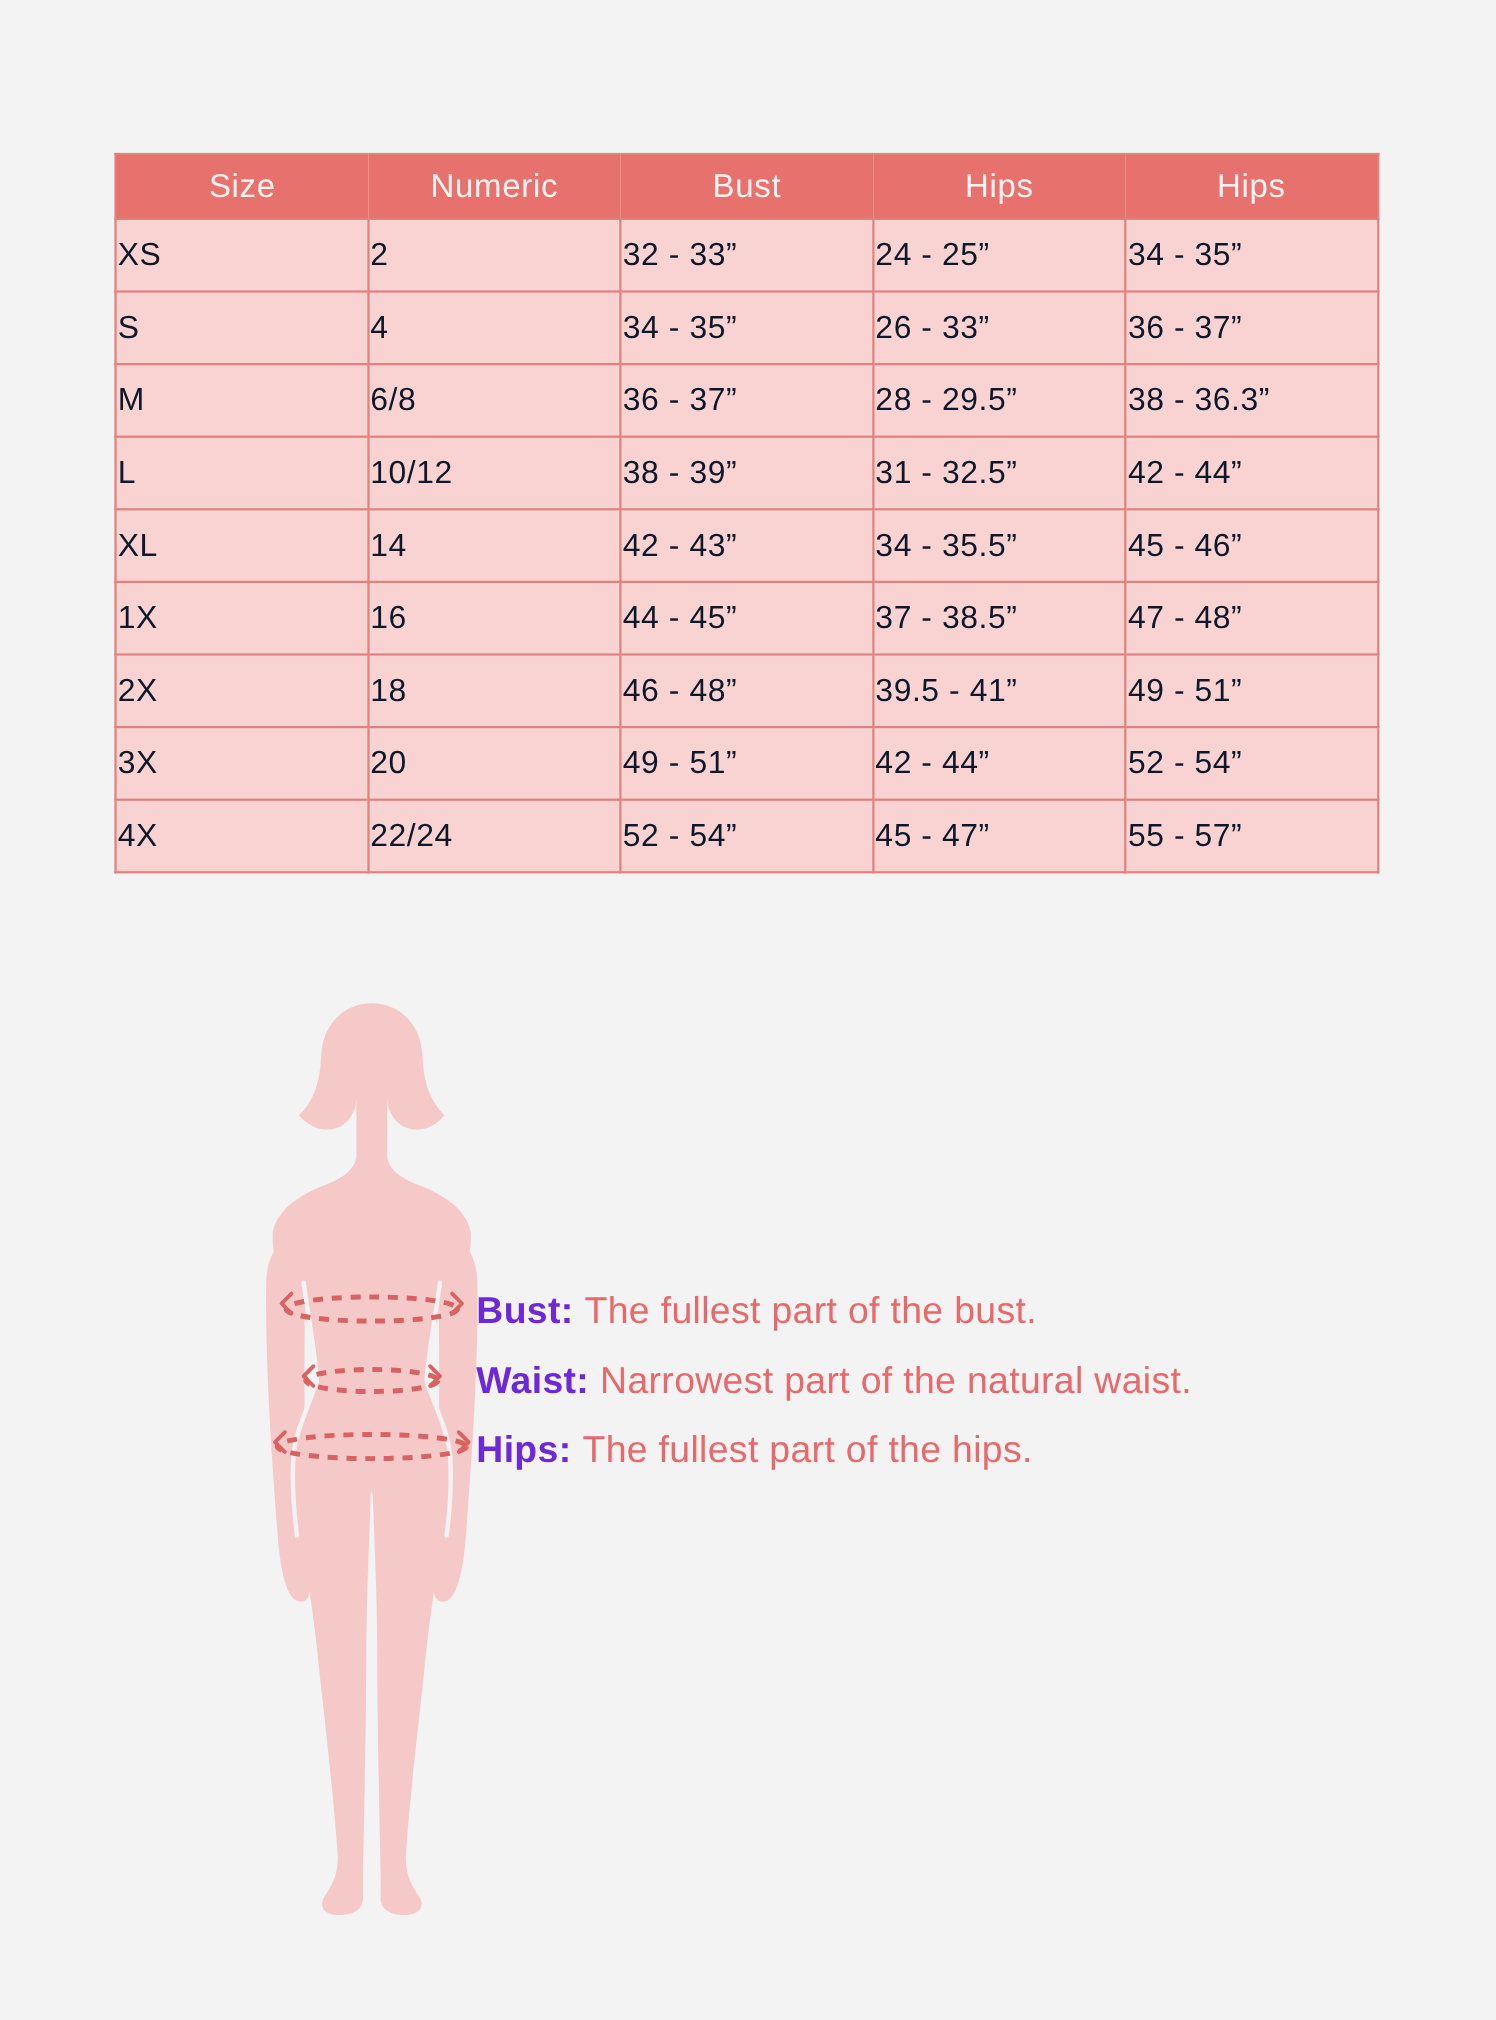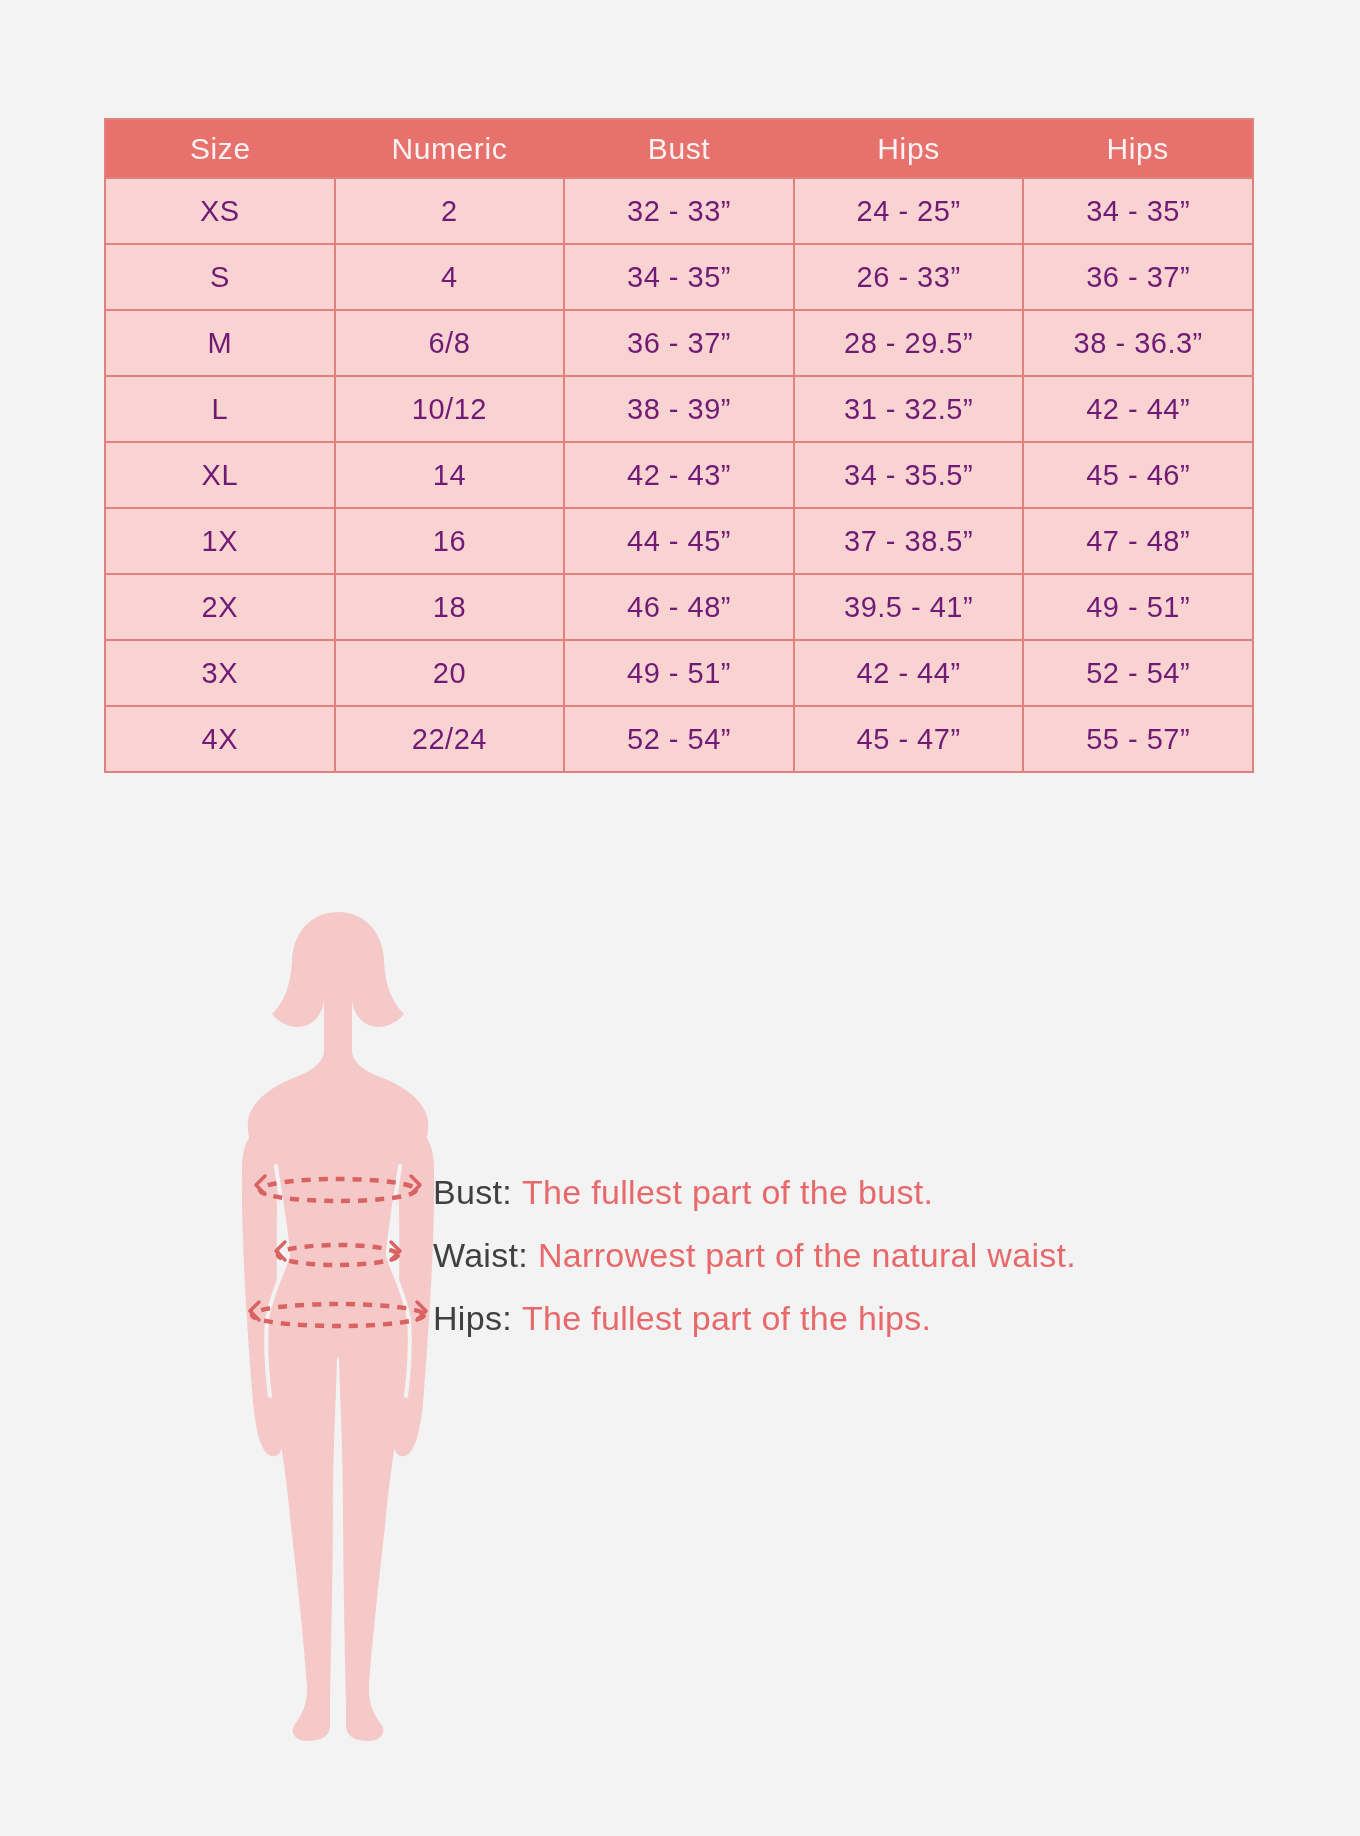--- a/index.html
+++ b/index.html
@@ -8,43 +8,43 @@
     background:#f4f3f3;
     font-family:"Liberation Sans", sans-serif;
     position:relative;
     overflow:hidden;
   }
   .page{position:absolute;inset:0;}
 
   
   table.size-table{
     position:absolute;
-    left:104px;top:118px;
+    left:104px;top:139px;
     width:1150px;
     border-collapse:collapse;
     table-layout:fixed;
   }
   table.size-table th{
     background:#e7716d;
     color:#fcf2f1;
     font-weight:400;
     font-size:30px;
     letter-spacing:0.6px;
     height:55px;
     border:none;
     text-align:center;
   }
   table.size-table td{
     background:#f8d3d2;
     border:2px solid #e0817e;
-    color:#701a75;
+    color:#0f172a;
     font-size:29px;
     letter-spacing:0.5px;
     height:62px;
-    text-align:center;
+    text-align:left;
     vertical-align:middle;
   }
   table.size-table{border:2px solid #e0817e;}
 
   
   .figure-wrap{
     position:absolute;
     left:218px;top:908px;
     width:240px;height:840px;
   }
@@ -56,22 +56,22 @@
   }
   .guide p{
     margin:0 0 23px 0;
     font-size:34px;
     line-height:40px;
     letter-spacing:0.3px;
     color:#e8696b;
     white-space:nowrap;
   }
   .guide .guide-label{
-    font-weight:400;
-    color:#404040;
+    font-weight:700;
+    color:#6d28d9;
     margin-right:10px;
   }
 </style>
 </head>
 <body>
 
 <div class="page">
 
   <table class="size-table">
     <thead>

